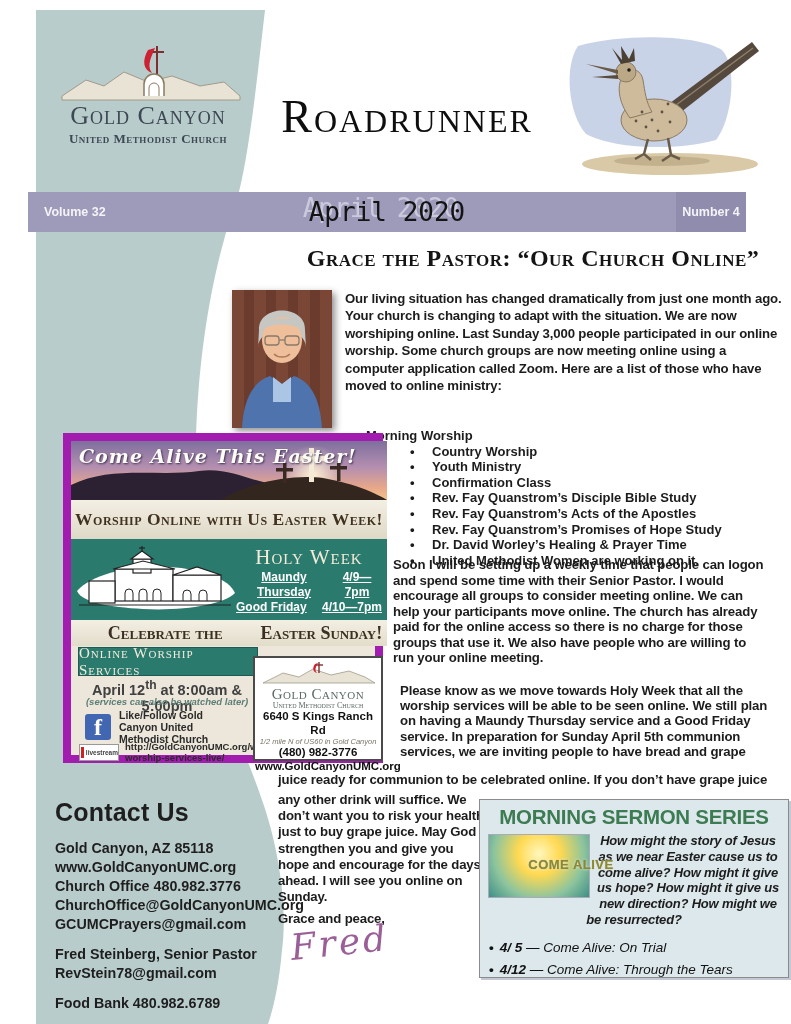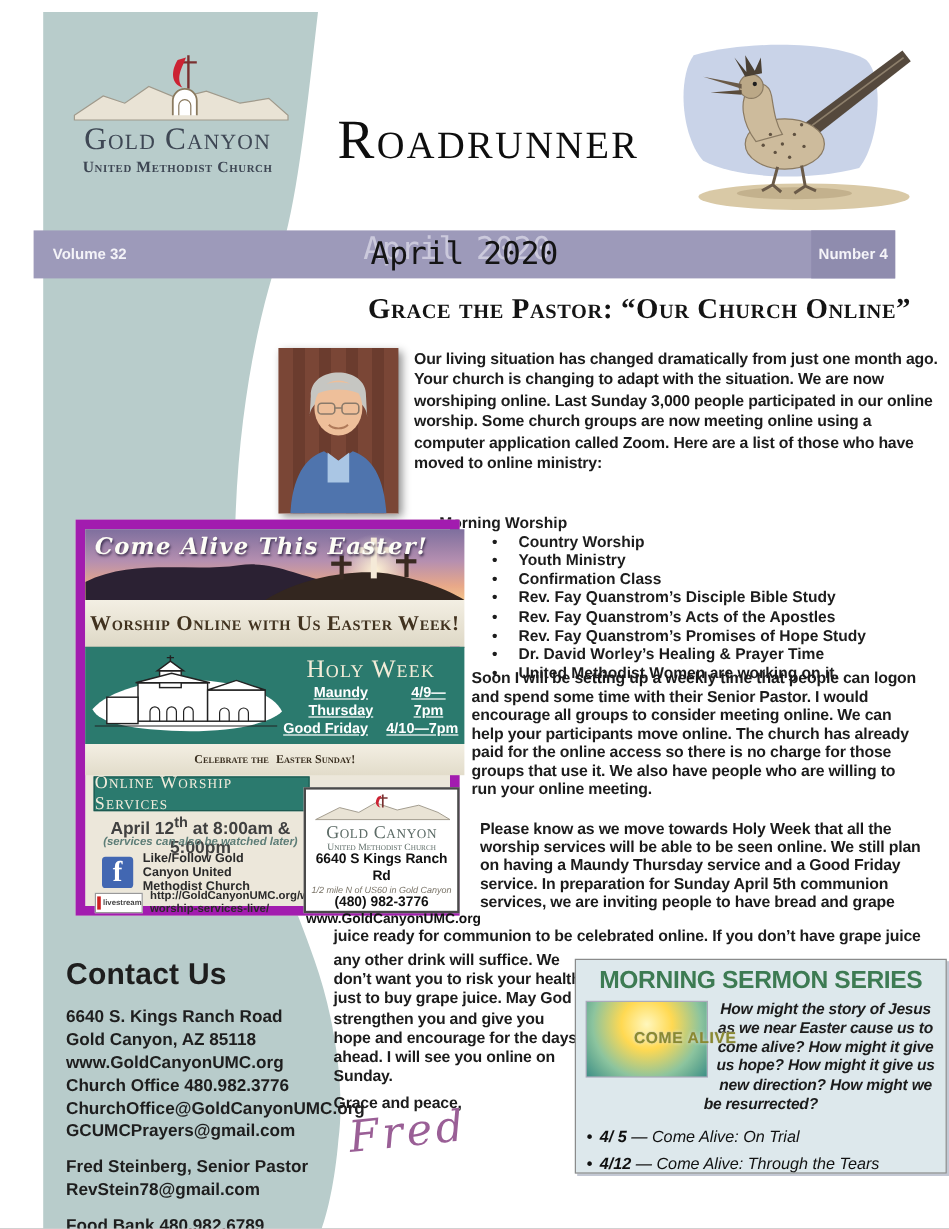--- a/index.html
+++ b/index.html
@@ -74,21 +74,21 @@
     font-size:17.5px;color:#41321f;letter-spacing:.5px;border-bottom:1px solid #9a9280;}
   .p-teal{position:absolute;left:0;top:98px;width:316px;height:81px;background:var(--poster-teal);}
   .hw{position:absolute;right:5px;top:6px;width:146px;text-align:center;}
   .hw-title{font-family:"Liberation Serif",serif;font-variant:small-caps;font-size:21px;
     color:#f3ecd8;letter-spacing:1px;}
   .hw-row{display:flex;justify-content:space-between;color:#ffffff;font-size:12px;
     font-weight:700;line-height:15px;text-decoration:underline;}
   .p-strip2{position:absolute;left:0;top:179px;width:316px;height:26px;
     background:linear-gradient(#f3efe3,#e2dcca);display:flex;align-items:baseline;justify-content:center;
     gap:6px;font-family:"Liberation Serif",serif;font-variant:small-caps;font-weight:700;color:#3a2f20;}
-  .p-strip2 .pre,.p-strip2 .post{font-size:10px;align-self:center;}
+  .p-strip2 .pre,.p-strip2 .post{font-size:18px;align-self:center;margin-left:32px;}
   .p-strip2 .mid{font-size:22px;color:var(--risen-purple);letter-spacing:1px;}
   .p-bottom{position:absolute;left:0;top:205px;width:316px;height:121px;}
   .ows-bar{position:absolute;left:7px;top:1px;width:178px;height:27px;background:var(--poster-teal);
     display:flex;align-items:center;justify-content:center;font-family:"Liberation Serif",serif;
     font-variant:small-caps;font-size:15px;color:#f2ecdc;letter-spacing:1px;border:1px solid #1d5a51;}
   .p-date{position:absolute;left:6px;top:32px;width:180px;text-align:center;
     font-size:14.5px;font-weight:700;color:#404040;}
   .p-note{position:absolute;left:6px;top:50px;width:180px;text-align:center;
     font-size:9.5px;font-style:italic;color:#5d7d77;font-weight:700;}
   .fb-row{position:absolute;left:14px;top:63px;display:flex;gap:8px;align-items:center;}
@@ -364,21 +364,20 @@
         <div class="cb-note">1/2 mile N of US60 in Gold Canyon</div>
         <div class="cb-phone">(480) 982-3776</div>
         <div class="cb-web">www.GoldCanyonUMC.org</div>
       </div>
     </div>
   </div>
 
   <div class="abs contact">
     <h2>Contact Us</h2>
     <div class="grp">
-      <div class="line">6640 S. Kings Ranch Road</div>
       <div class="line">Gold Canyon, AZ 85118</div>
       <div class="line">www.GoldCanyonUMC.org</div>
       <div class="line">Church Office 480.982.3776</div>
       <div class="line">ChurchOffice@GoldCanyonUMC.org</div>
       <div class="line">GCUMCPrayers@gmail.com</div>
     </div>
     <div class="grp">
       <div class="line">Fred Steinberg, Senior Pastor</div>
       <div class="line">RevStein78@gmail.com</div>
     </div>

